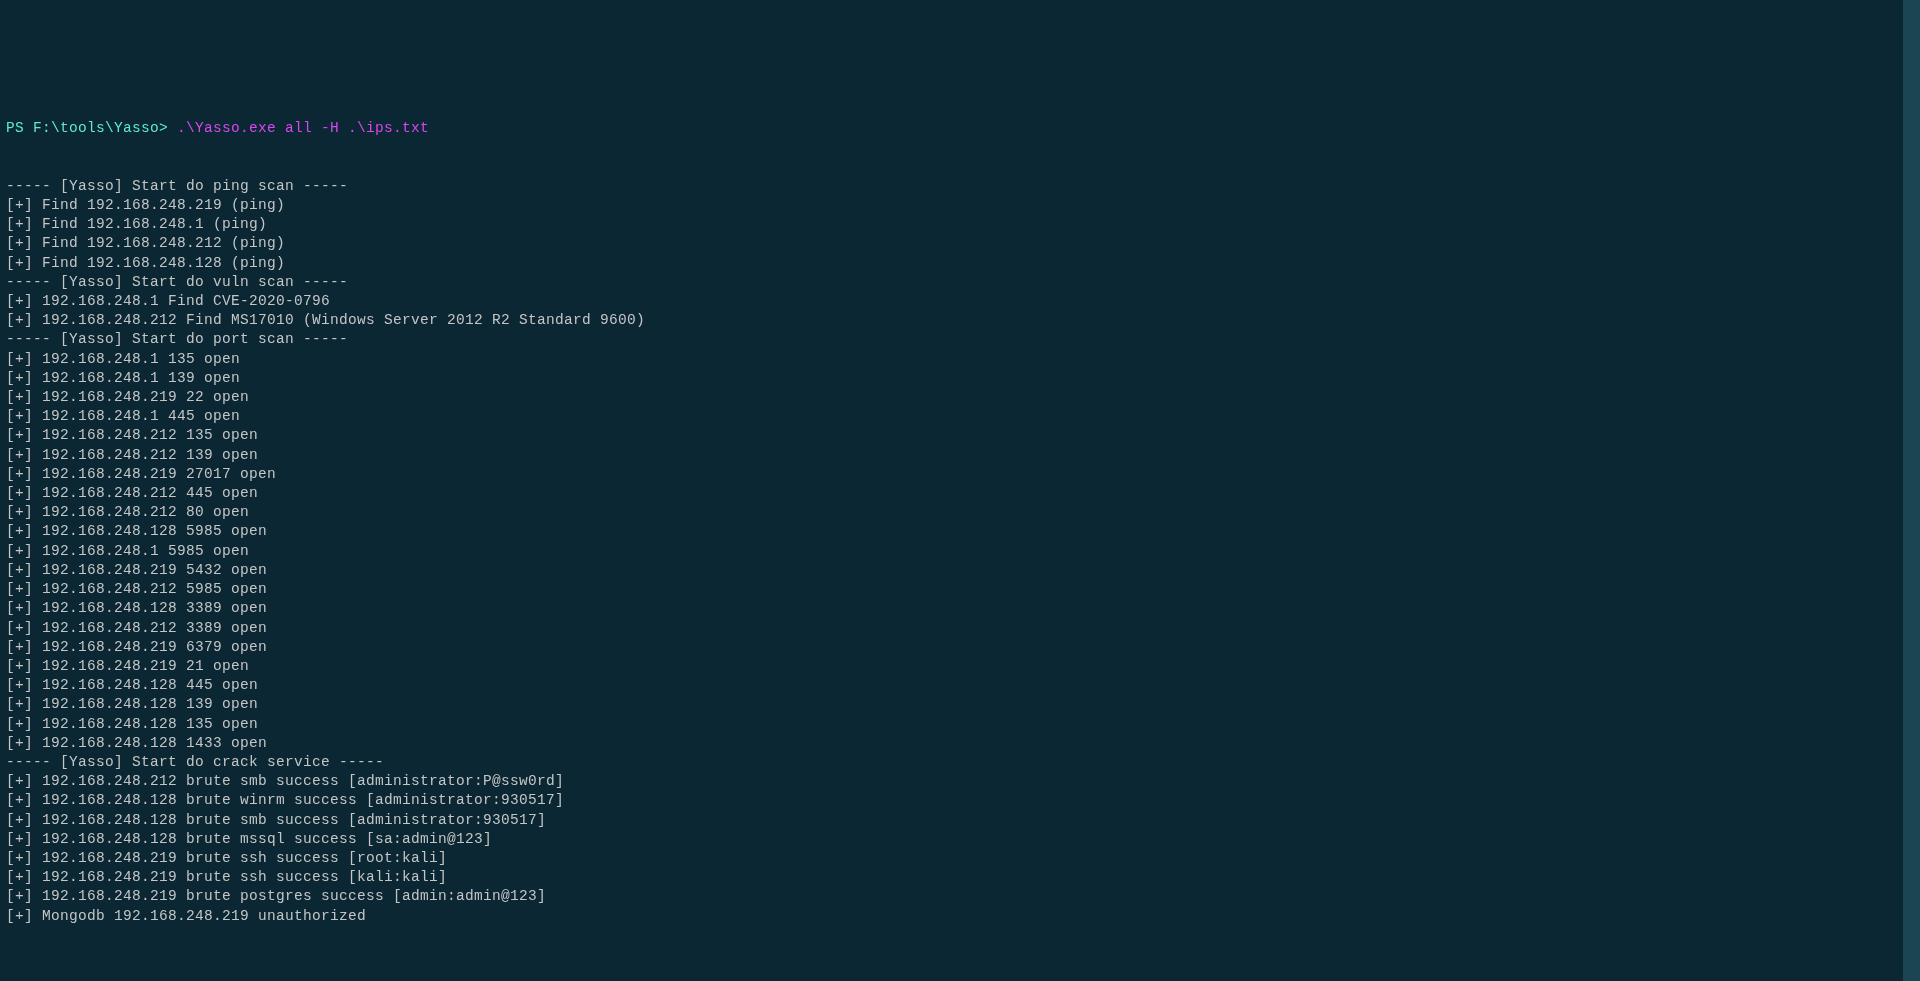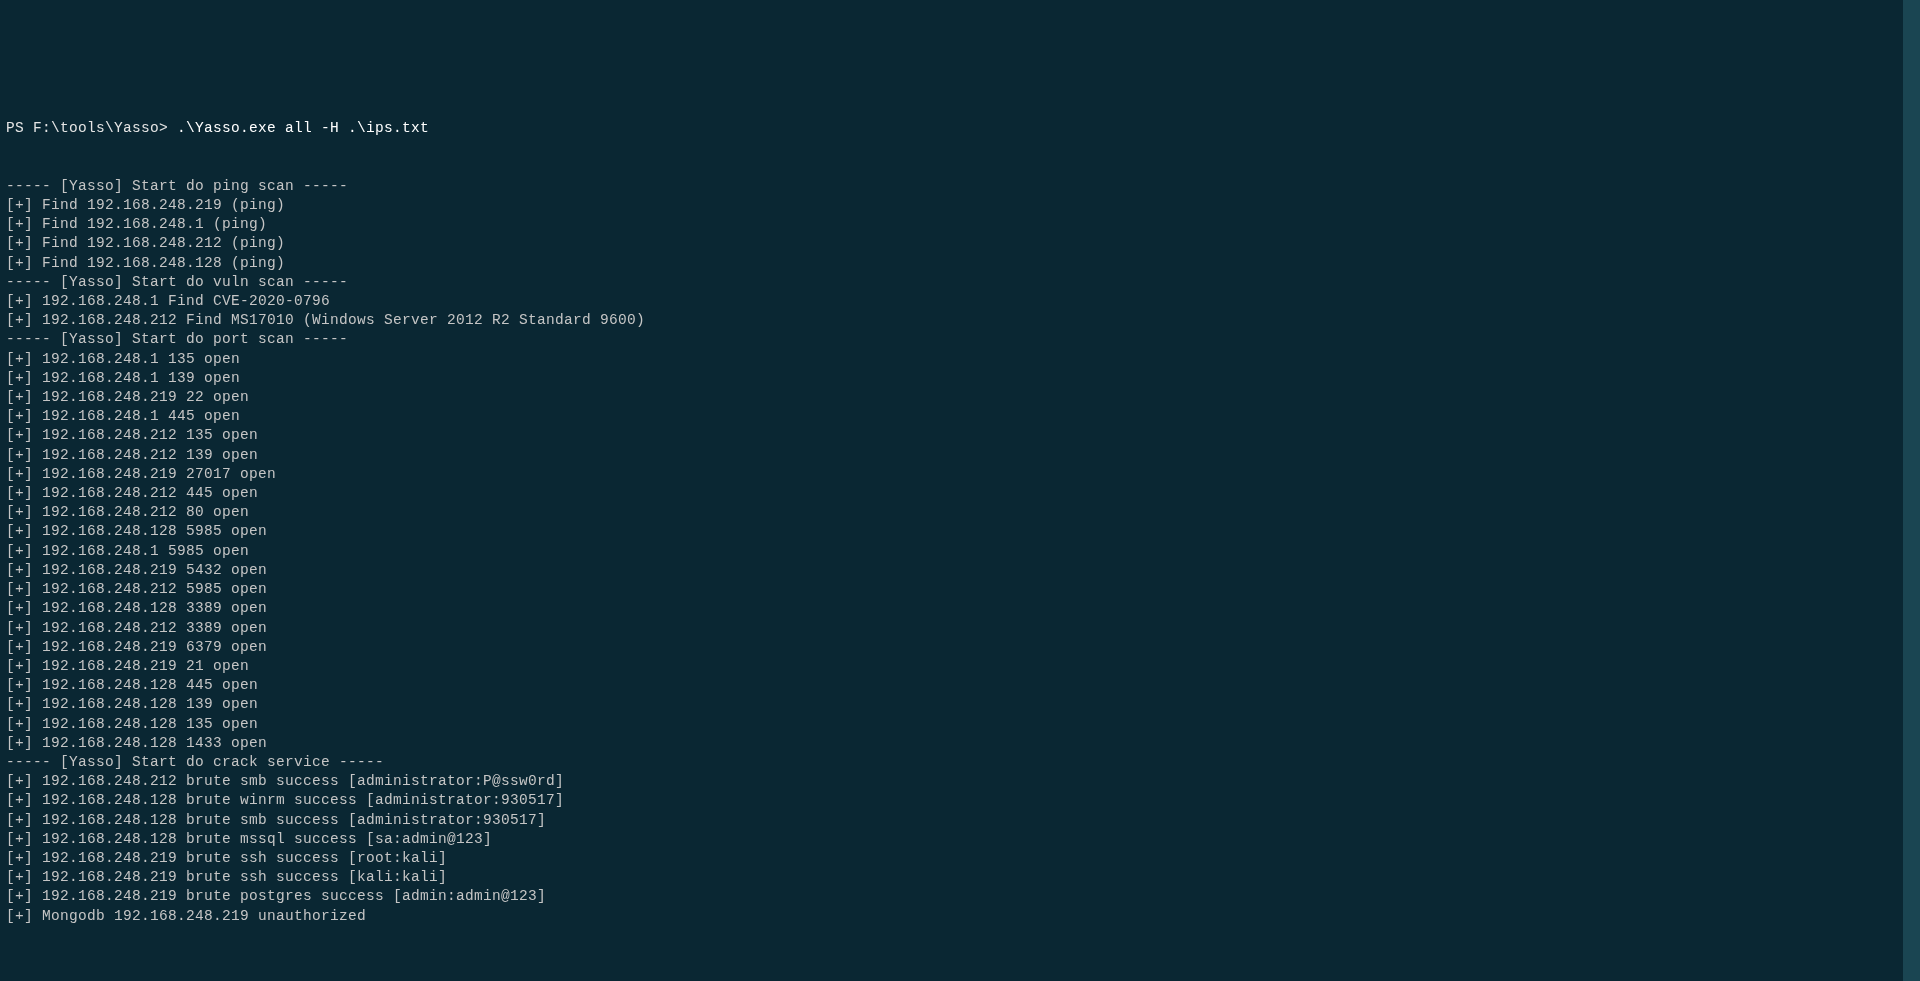--- a/index.html
+++ b/index.html
@@ -21,24 +21,24 @@
       letter-spacing: 0.3px;
     }
     .terminal {
       width: 100%;
       height: 100%;
     }
     .line {
       display: block;
     }
     .prompt-host {
-      color: #e5e5e5;
+      color: #5eead4;
     }
     .prompt-cmd {
-      color: #ffffff;
+      color: #d946ef;
       text-align: center;
     }
     .scrollbar {
       position: fixed;
       right: 0;
       top: 0;
       width: 17px;
       height: 100%;
       background-color: #0a2733;
     }

